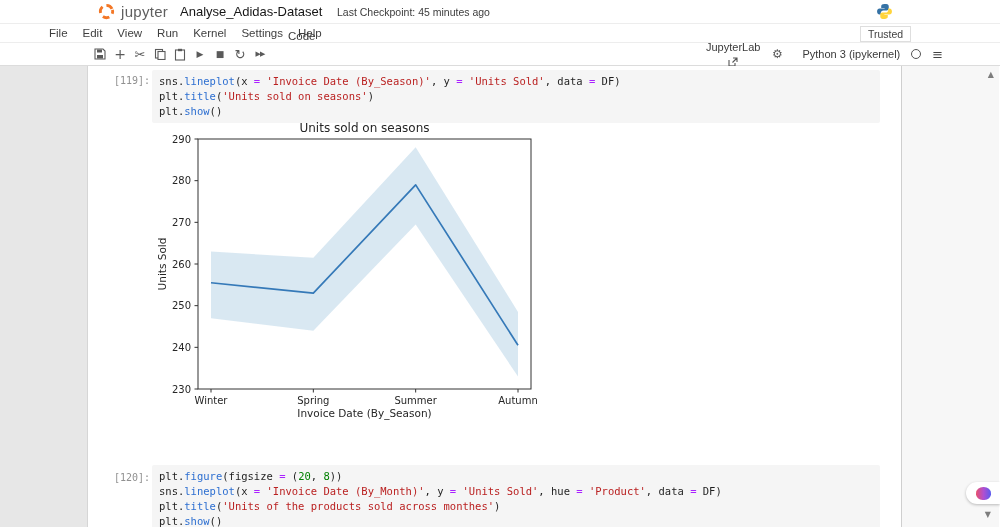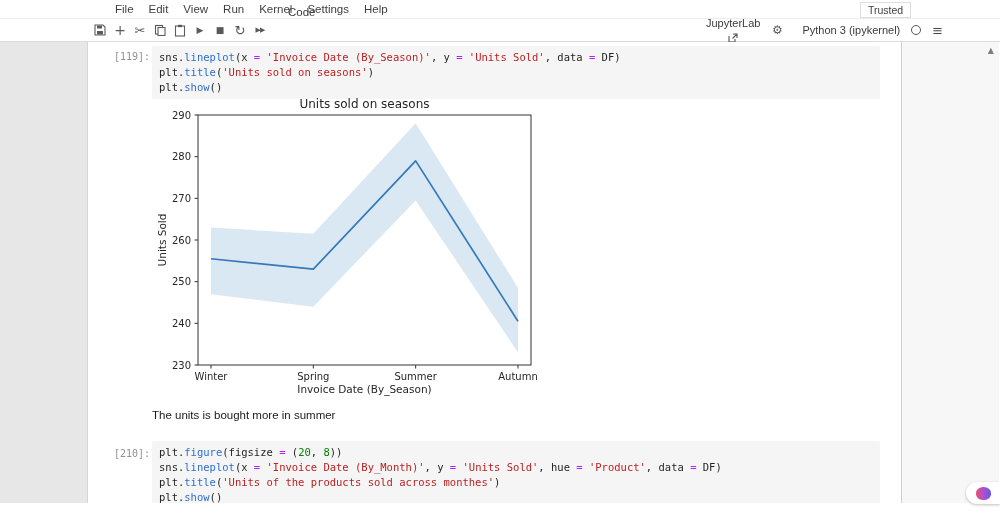--- a/index.html
+++ b/index.html
@@ -10,21 +10,21 @@
   
   .titlebar { position:relative; height:24px; background:#fff; border-bottom:1px solid #ededed; }
   .logo { position:absolute; left:97px; top:2px; display:flex; align-items:center; gap:5px; }
   .logo-word { font-size:15px; color:#5f5f5f; letter-spacing:.3px; }
   .nb-title { position:absolute; left:180px; top:4px; font-size:13px; color:#161616; }
   .checkpoint { position:absolute; left:337px; top:6px; font-size:10.5px; color:#3c3c3c; }
   .pylogo { position:absolute; left:876px; top:3px; }
 
   
   .menubar { position:relative; height:19px; background:#fff; border-bottom:1px solid #ededed;
-             display:flex; align-items:center; padding-left:115px; gap:15px; }
+             display:flex; align-items:center; padding-left:49px; gap:15px; }
   .menu-item { font-size:11.5px; color:#3f3f3f; cursor:default; }
   .trusted { position:absolute; left:860px; top:2px; font-size:10.5px; color:#3f3f3f;
              border:1px solid #dedede; padding:1px 7px; background:#fff; }
 
   
   .toolbar { position:relative; height:23px; background:#fff; border-bottom:1px solid #dcdcdc;
              display:flex; align-items:center; }
   .tbtn { display:flex; align-items:center; justify-content:center; width:20px; height:18px;
           color:#5a5a5a; font-size:11px; }
   .tbtn svg { display:block; }
@@ -64,20 +64,36 @@
                 border-radius:12px 0 0 12px; box-shadow:0 1px 3px rgba(0,0,0,.25);
                 display:flex; align-items:center; justify-content:center; }
   .brain { width:15px; height:13px; border-radius:48% 48% 44% 44%;
            background:linear-gradient(90deg,#e8506b 0%,#b04fd0 50%,#5a5bee 100%); }
 </style>
 </head>
 <body>
 
 <div class="app">
 
+  <header class="titlebar">
+    <div class="logo">
+      <svg width="19" height="19" viewBox="0 0 20 20">
+        <circle cx="10" cy="10" r="6.5" fill="none" stroke="#f37726" stroke-width="3" stroke-dasharray="7 4.5" stroke-dashoffset="3" transform="rotate(-15 10 10)"></circle>
+      </svg>
+      <span class="logo-word">jupyter</span>
+    </div>
+    <span class="nb-title">Analyse_Adidas-Dataset</span>
+    <span class="checkpoint">Last Checkpoint: 45 minutes ago</span>
+    <span class="pylogo">
+      <svg width="17" height="17" viewBox="0 0 16 16">
+        <path d="M7.9 1c-1.8 0-3 .7-3 2v1.6h3.2v.6H3.3c-1.3 0-2.3 1-2.3 2.8 0 1.8 1 2.9 2.3 2.9h1.2V9.2c0-1.2 1.1-2.2 2.4-2.2h3.2c1.1 0 1.9-.9 1.9-2V3c0-1.2-1.1-2-2.3-2z" fill="#3572a5"></path>
+        <path d="M8.1 15c1.8 0 3-.7 3-2v-1.6H7.9v-.6h4.8c1.3 0 2.3-1 2.3-2.8 0-1.8-1-2.9-2.3-2.9h-1.2v1.7c0 1.2-1.1 2.2-2.4 2.2H5.9c-1.1 0-1.9.9-1.9 2V13c0 1.2 1.1 2 2.3 2z" fill="#ffd43b"></path>
+      </svg>
+    </span>
+  </header>
 
   <nav class="menubar">
     <span class="menu-item">File</span>
     <span class="menu-item">Edit</span>
     <span class="menu-item">View</span>
     <span class="menu-item">Run</span>
     <span class="menu-item">Kernel</span>
     <span class="menu-item">Settings</span>
     <span class="menu-item">Help</span>
     <span class="trusted">Trusted</span>
@@ -169,23 +185,22 @@
             <text x="158.33333333333331" y="286" text-anchor="middle" font-size="10" fill="#262626" font-family="DejaVu Sans, sans-serif">Spring</text>
             <line x1="260.66666666666663" y1="271" x2="260.66666666666663" y2="274.5" stroke="#333333" stroke-width="1"></line>
             <text x="260.66666666666663" y="286" text-anchor="middle" font-size="10" fill="#262626" font-family="DejaVu Sans, sans-serif">Summer</text>
             <line x1="363" y1="271" x2="363" y2="274.5" stroke="#333333" stroke-width="1"></line>
             <text x="363" y="286" text-anchor="middle" font-size="10" fill="#262626" font-family="DejaVu Sans, sans-serif">Autumn</text>
             <text x="209.5" y="299" text-anchor="middle" font-size="10.5" fill="#262626" font-family="DejaVu Sans, sans-serif">Invoice Date (By_Season)</text>
             <text x="11" y="146" text-anchor="middle" font-size="10.5" fill="#262626" font-family="DejaVu Sans, sans-serif" transform="rotate(-90 11 146)">Units Sold</text>
           </svg>
       </div>
 
-      <div class="md-text">The units is bought more in summer</div>
-
-      <span class="prompt" style="top:406px">[210]:</span>
+
+      <span class="prompt" style="top:406px">[120]:</span>
       <div class="codebox" style="top:399px">
           <div class="cm-line"><span class="tok-p">plt.</span><span class="tok-fn">figure</span><span class="tok-p">(figsize </span><span class="tok-op">=</span><span class="tok-p"> (</span><span class="tok-num">20</span><span class="tok-p">, </span><span class="tok-num">8</span><span class="tok-p">))</span></div>
           <div class="cm-line"><span class="tok-p">sns.</span><span class="tok-fn">lineplot</span><span class="tok-p">(x </span><span class="tok-op">=</span><span class="tok-p"> </span><span class="tok-str">'Invoice Date (By_Month)'</span><span class="tok-p">, y </span><span class="tok-op">=</span><span class="tok-p"> </span><span class="tok-str">'Units Sold'</span><span class="tok-p">, hue </span><span class="tok-op">=</span><span class="tok-p"> </span><span class="tok-str">'Product'</span><span class="tok-p">, data </span><span class="tok-op">=</span><span class="tok-p"> DF)</span></div>
           <div class="cm-line"><span class="tok-p">plt.</span><span class="tok-fn">title</span><span class="tok-p">(</span><span class="tok-str">'Units of the products sold across monthes'</span><span class="tok-p">)</span></div>
           <div class="cm-line"><span class="tok-p">plt.</span><span class="tok-fn">show</span><span class="tok-p">()</span></div>
         </div>
     </div>
 
     <div class="gutter-right">
       <span class="scroll-arrow" style="right:5px; top:4px">▲</span>

